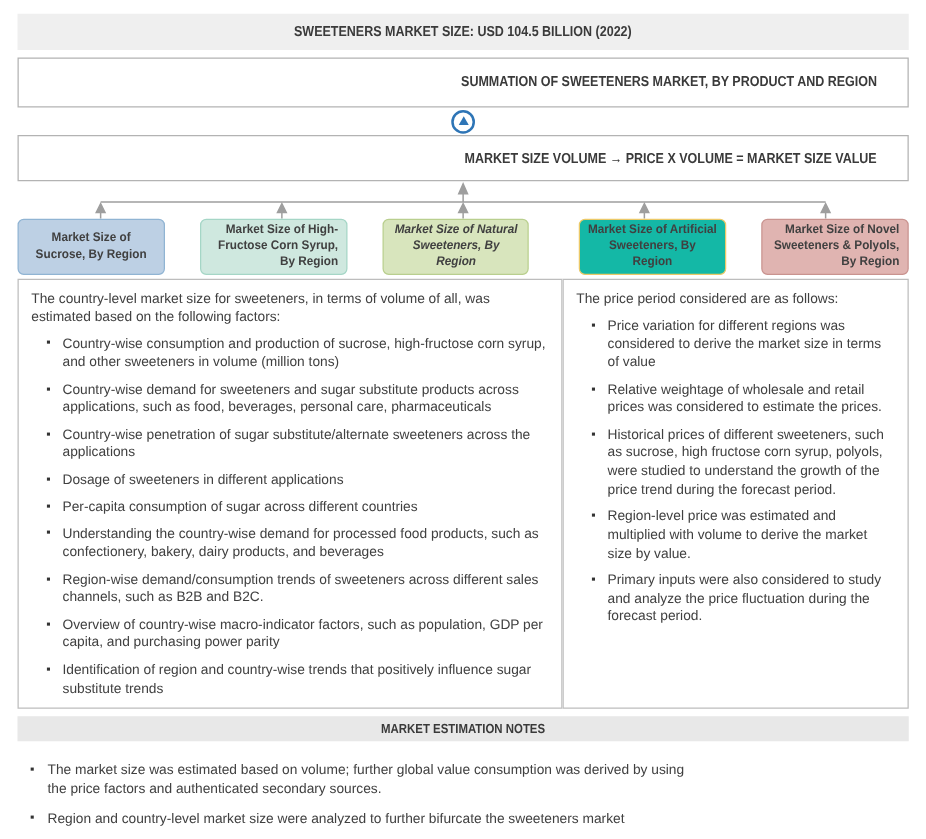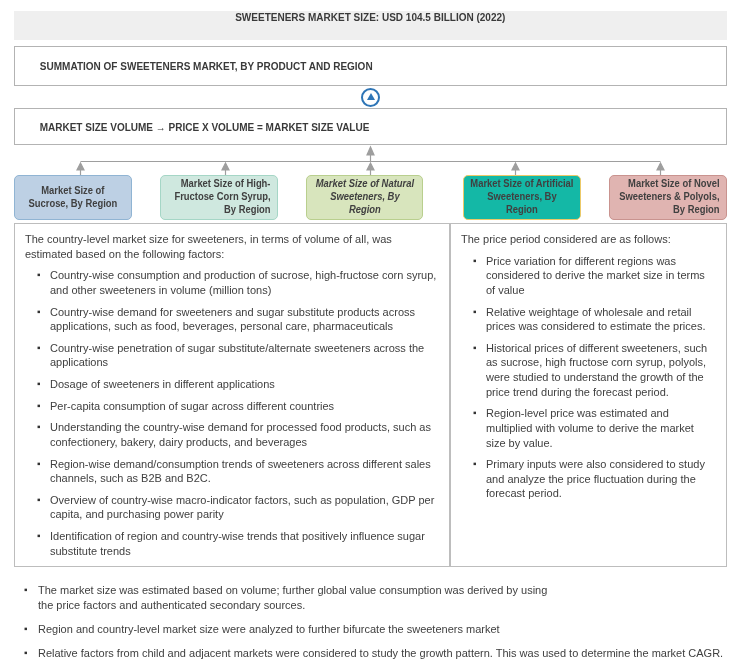--- a/index.html
+++ b/index.html
@@ -8,27 +8,27 @@
     font-family:"Liberation Sans", sans-serif;
     color:#404040;
     overflow:hidden;
   }
   .page { box-sizing:border-box; width:741px; height:671px; padding:11px 14px 8px; }
 
   .cond { display:inline-block; transform:scaleX(0.87); transform-origin:center; white-space:nowrap; }
 
   .banner {
     height:29px; background:#efefef;
-    display:flex; justify-content:center;
+    display:flex; align-items:center; justify-content:center;
     font-weight:bold; font-size:11.5px; color:#3a3a3a;
     margin-bottom:6px;
   }
   .outline-box {
     border:1px solid #b3b3b3; background:#fff;
-    display:flex; align-items:center; justify-content:flex-start;
+    display:flex; align-items:center; justify-content:flex-end;
     font-weight:bold; font-size:11.5px; color:#3a3a3a;
   }
   .summation { height:38px; }
   .circle-row { height:22px; display:flex; align-items:center; justify-content:center; }
   .circle {
     box-sizing:border-box; width:19px; height:19px;
     border:2px solid #2e75b6; border-radius:50%; background:#fff;
     display:flex; align-items:center; justify-content:center;
   }
   .tri {
@@ -159,20 +159,23 @@
       <ul>
           <li>Price variation for different regions was considered to derive the market size in terms of value</li>
           <li>Relative weightage of wholesale and retail prices was considered to estimate the prices.</li>
           <li>Historical prices of different sweeteners, such as sucrose, high fructose corn syrup, polyols, were studied to understand the growth of the price trend during the forecast period.</li>
           <li>Region-level price was estimated and multiplied with volume to derive the market size by value.</li>
           <li>Primary inputs were also considered to study and analyze the price fluctuation during the forecast period.</li>
         </ul>
     </div>
   </div>
 
+  <div class="notes-bar">
+    <span class="cond">MARKET ESTIMATION NOTES</span>
+  </div>
   <ul class="notes-list">
       <li>The market size was estimated based on volume; further global value consumption was derived by using
 the price factors and authenticated secondary sources.</li>
       <li>Region and country-level market size were analyzed to further bifurcate the sweeteners market</li>
       <li>Relative factors from child and adjacent markets were considered to study the growth pattern. This was used to determine the market CAGR.</li>
     </ul>
 
 </div>
 
 </body></html>

